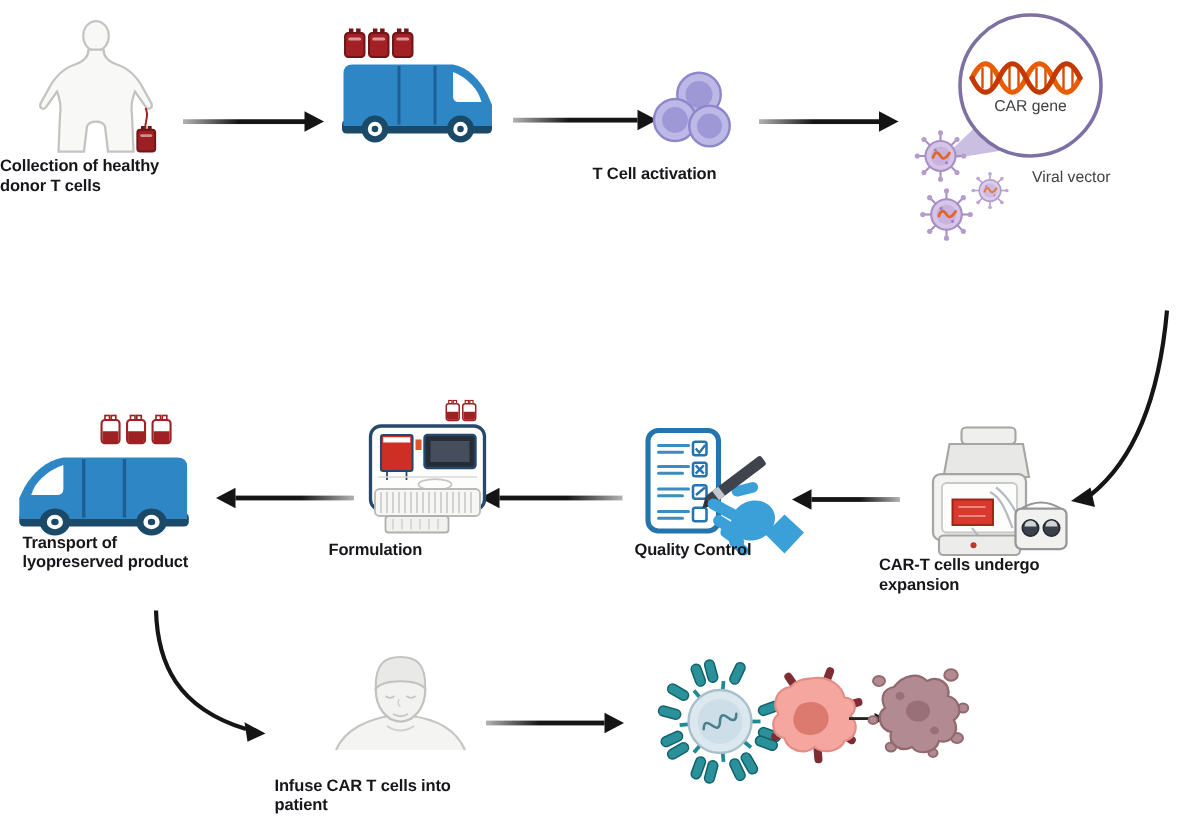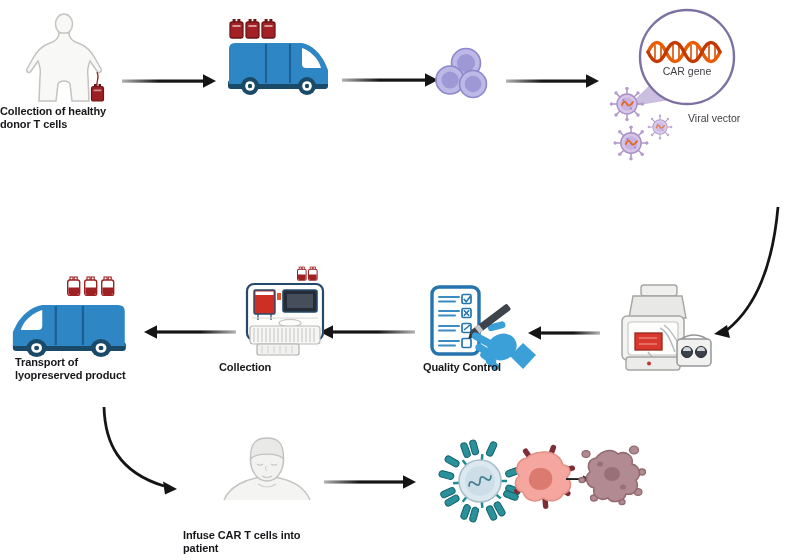--- a/index.html
+++ b/index.html
@@ -369,22 +369,25 @@
         <ellipse cx="612" cy="474" rx="8" ry="7"></ellipse>
         <ellipse cx="600" cy="464" rx="3" ry="2.6"></ellipse>
         <ellipse cx="623" cy="487" rx="3" ry="2.6"></ellipse>
       </g>
     </g>
   </g>
 </svg>
 
   <div class="label" style="left:65px;top:105px;width:130px">Collection of healthy
 donor T cells</div>
+  <div class="label" style="left:470px;top:110px;width:150px">T Cell activation</div>
+  <div class="label" style="left:656px;top:371px;width:140px">CAR-T cells undergo
+expansion</div>
   <div class="label" style="left:488px;top:361px;width:130px">Quality Control</div>
-  <div class="label" style="left:284px;top:361px;width:130px">Collection</div>
+  <div class="label" style="left:284px;top:361px;width:130px">Formulation</div>
   <div class="label" style="left:85px;top:356px;width:140px">Transport of
 lyopreserved product</div>
-  <div class="label" style="left:263px;top:529px;width:160px">Infuse CAR T cells into
+  <div class="label" style="left:263px;top:518px;width:160px">Infuse CAR T cells into
 patient</div>
 
   <div class="annot center" style="left:687px;top:66px">CAR gene</div>
   <div class="annot" style="left:688px;top:113px">Viral vector</div>
 </div>
 
 </body></html>

